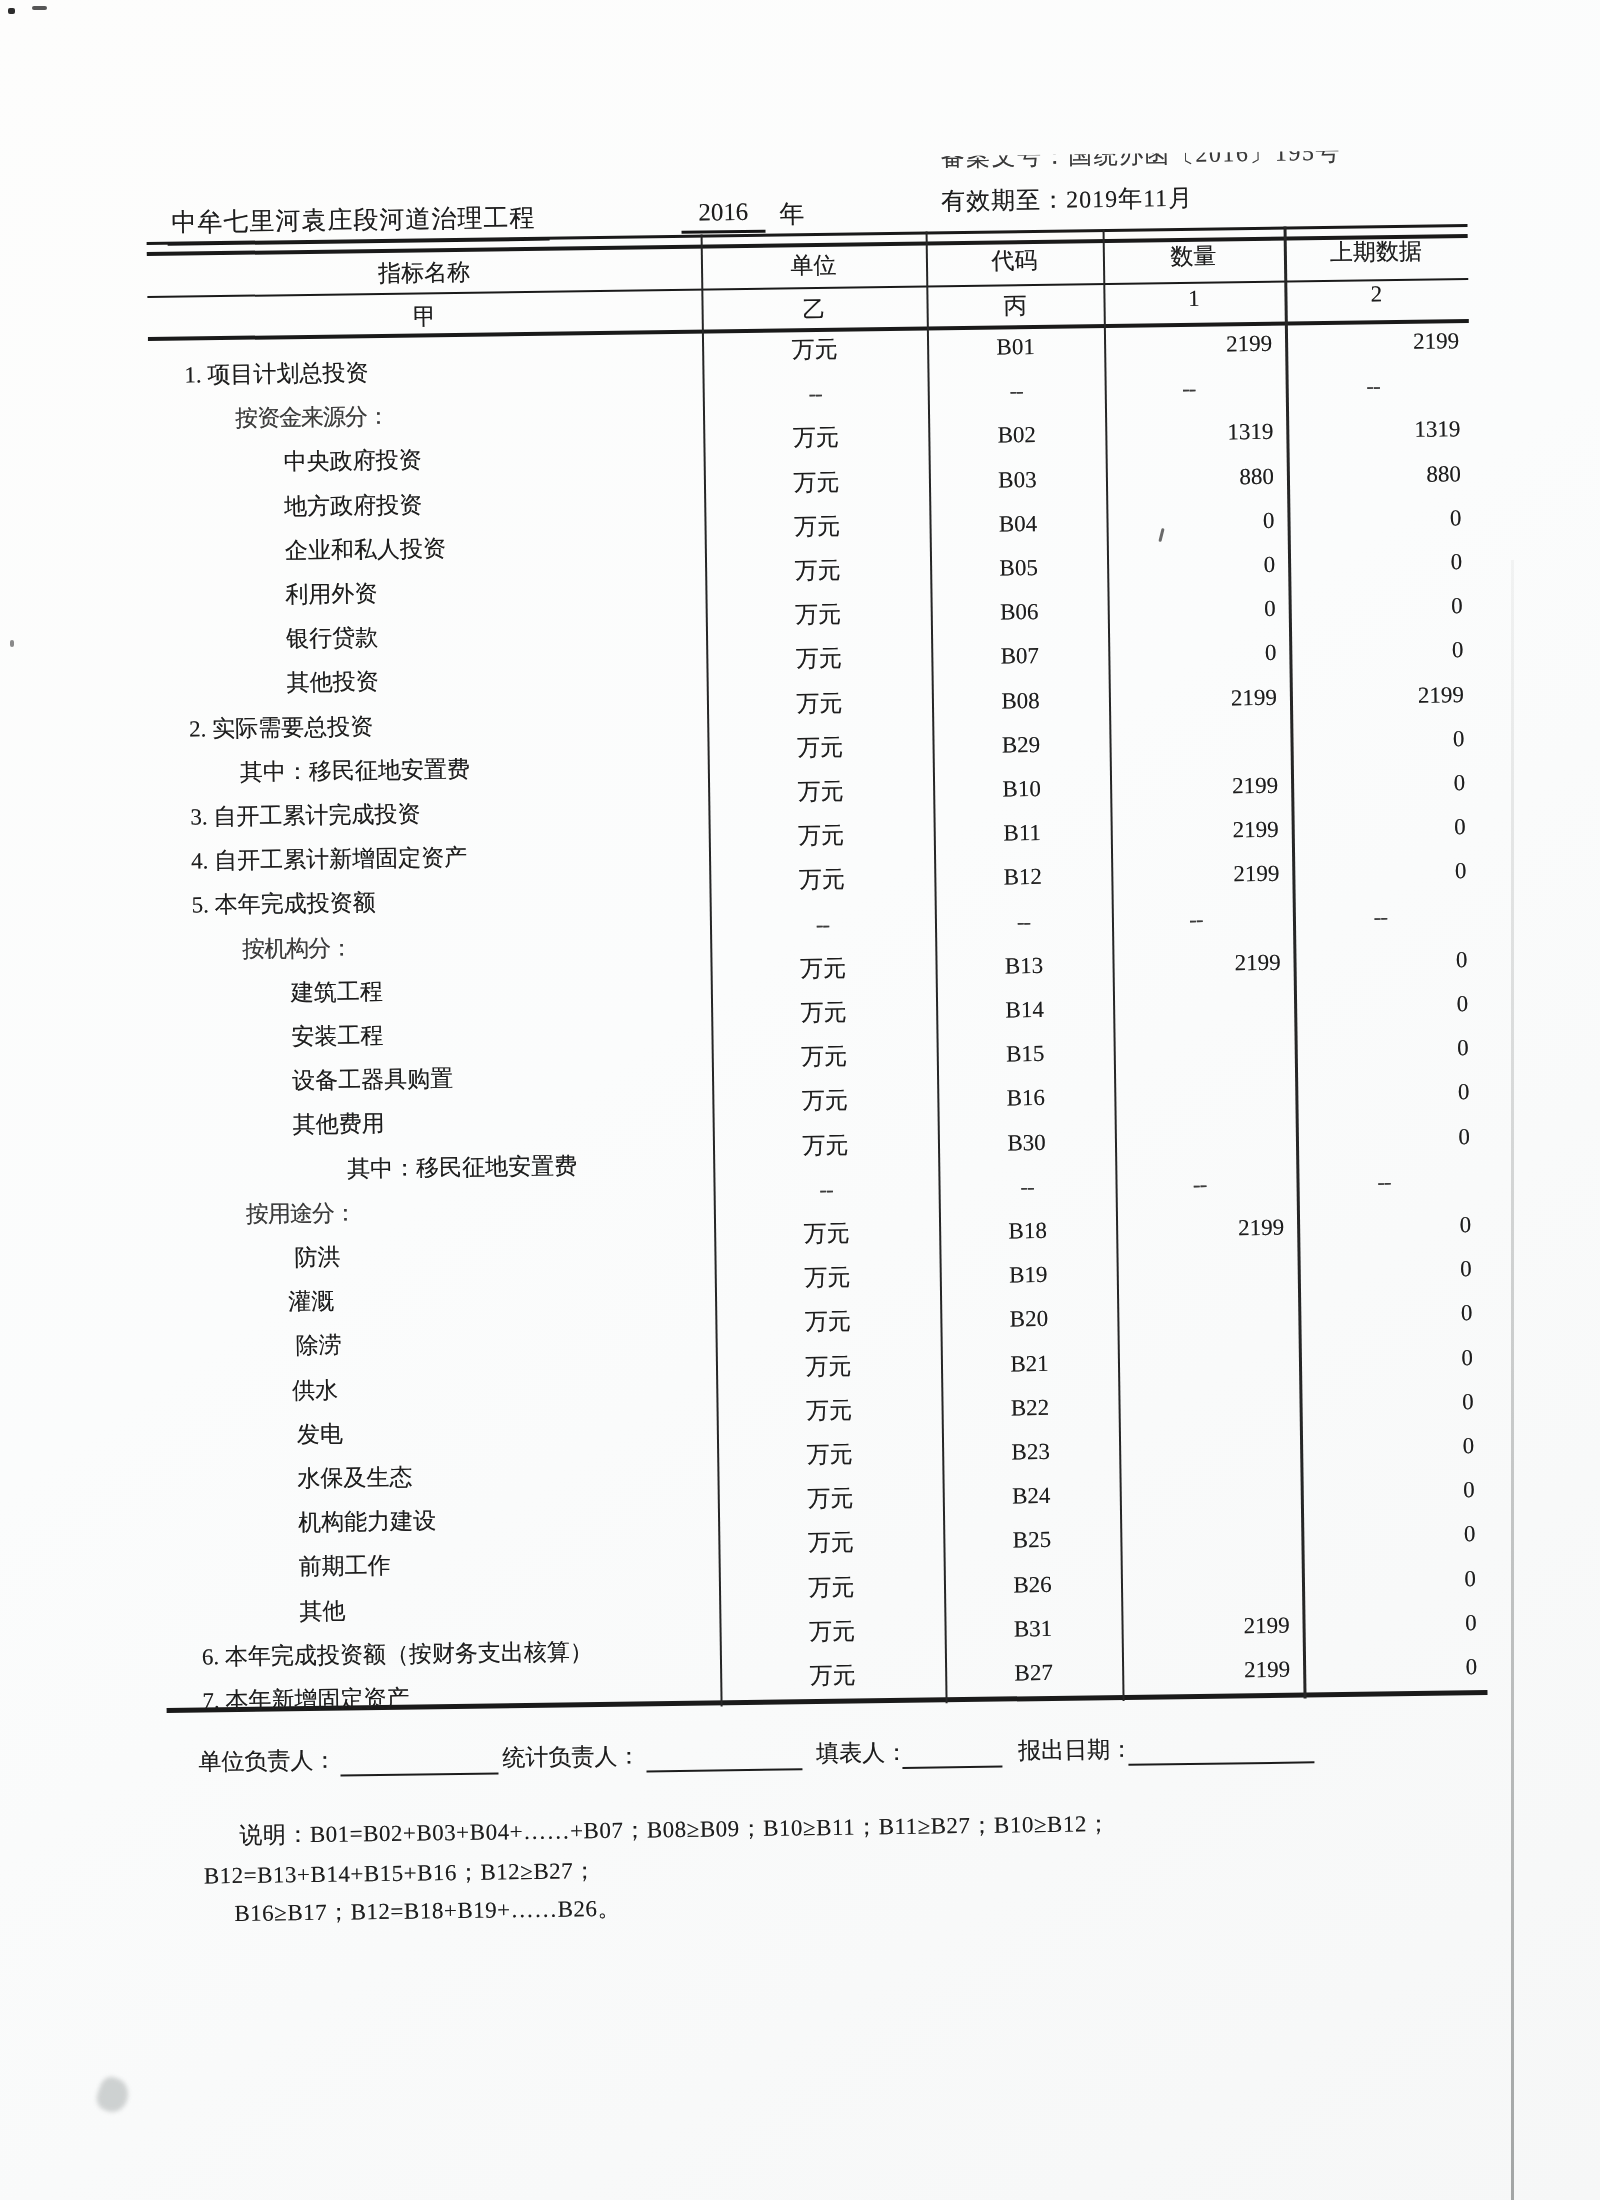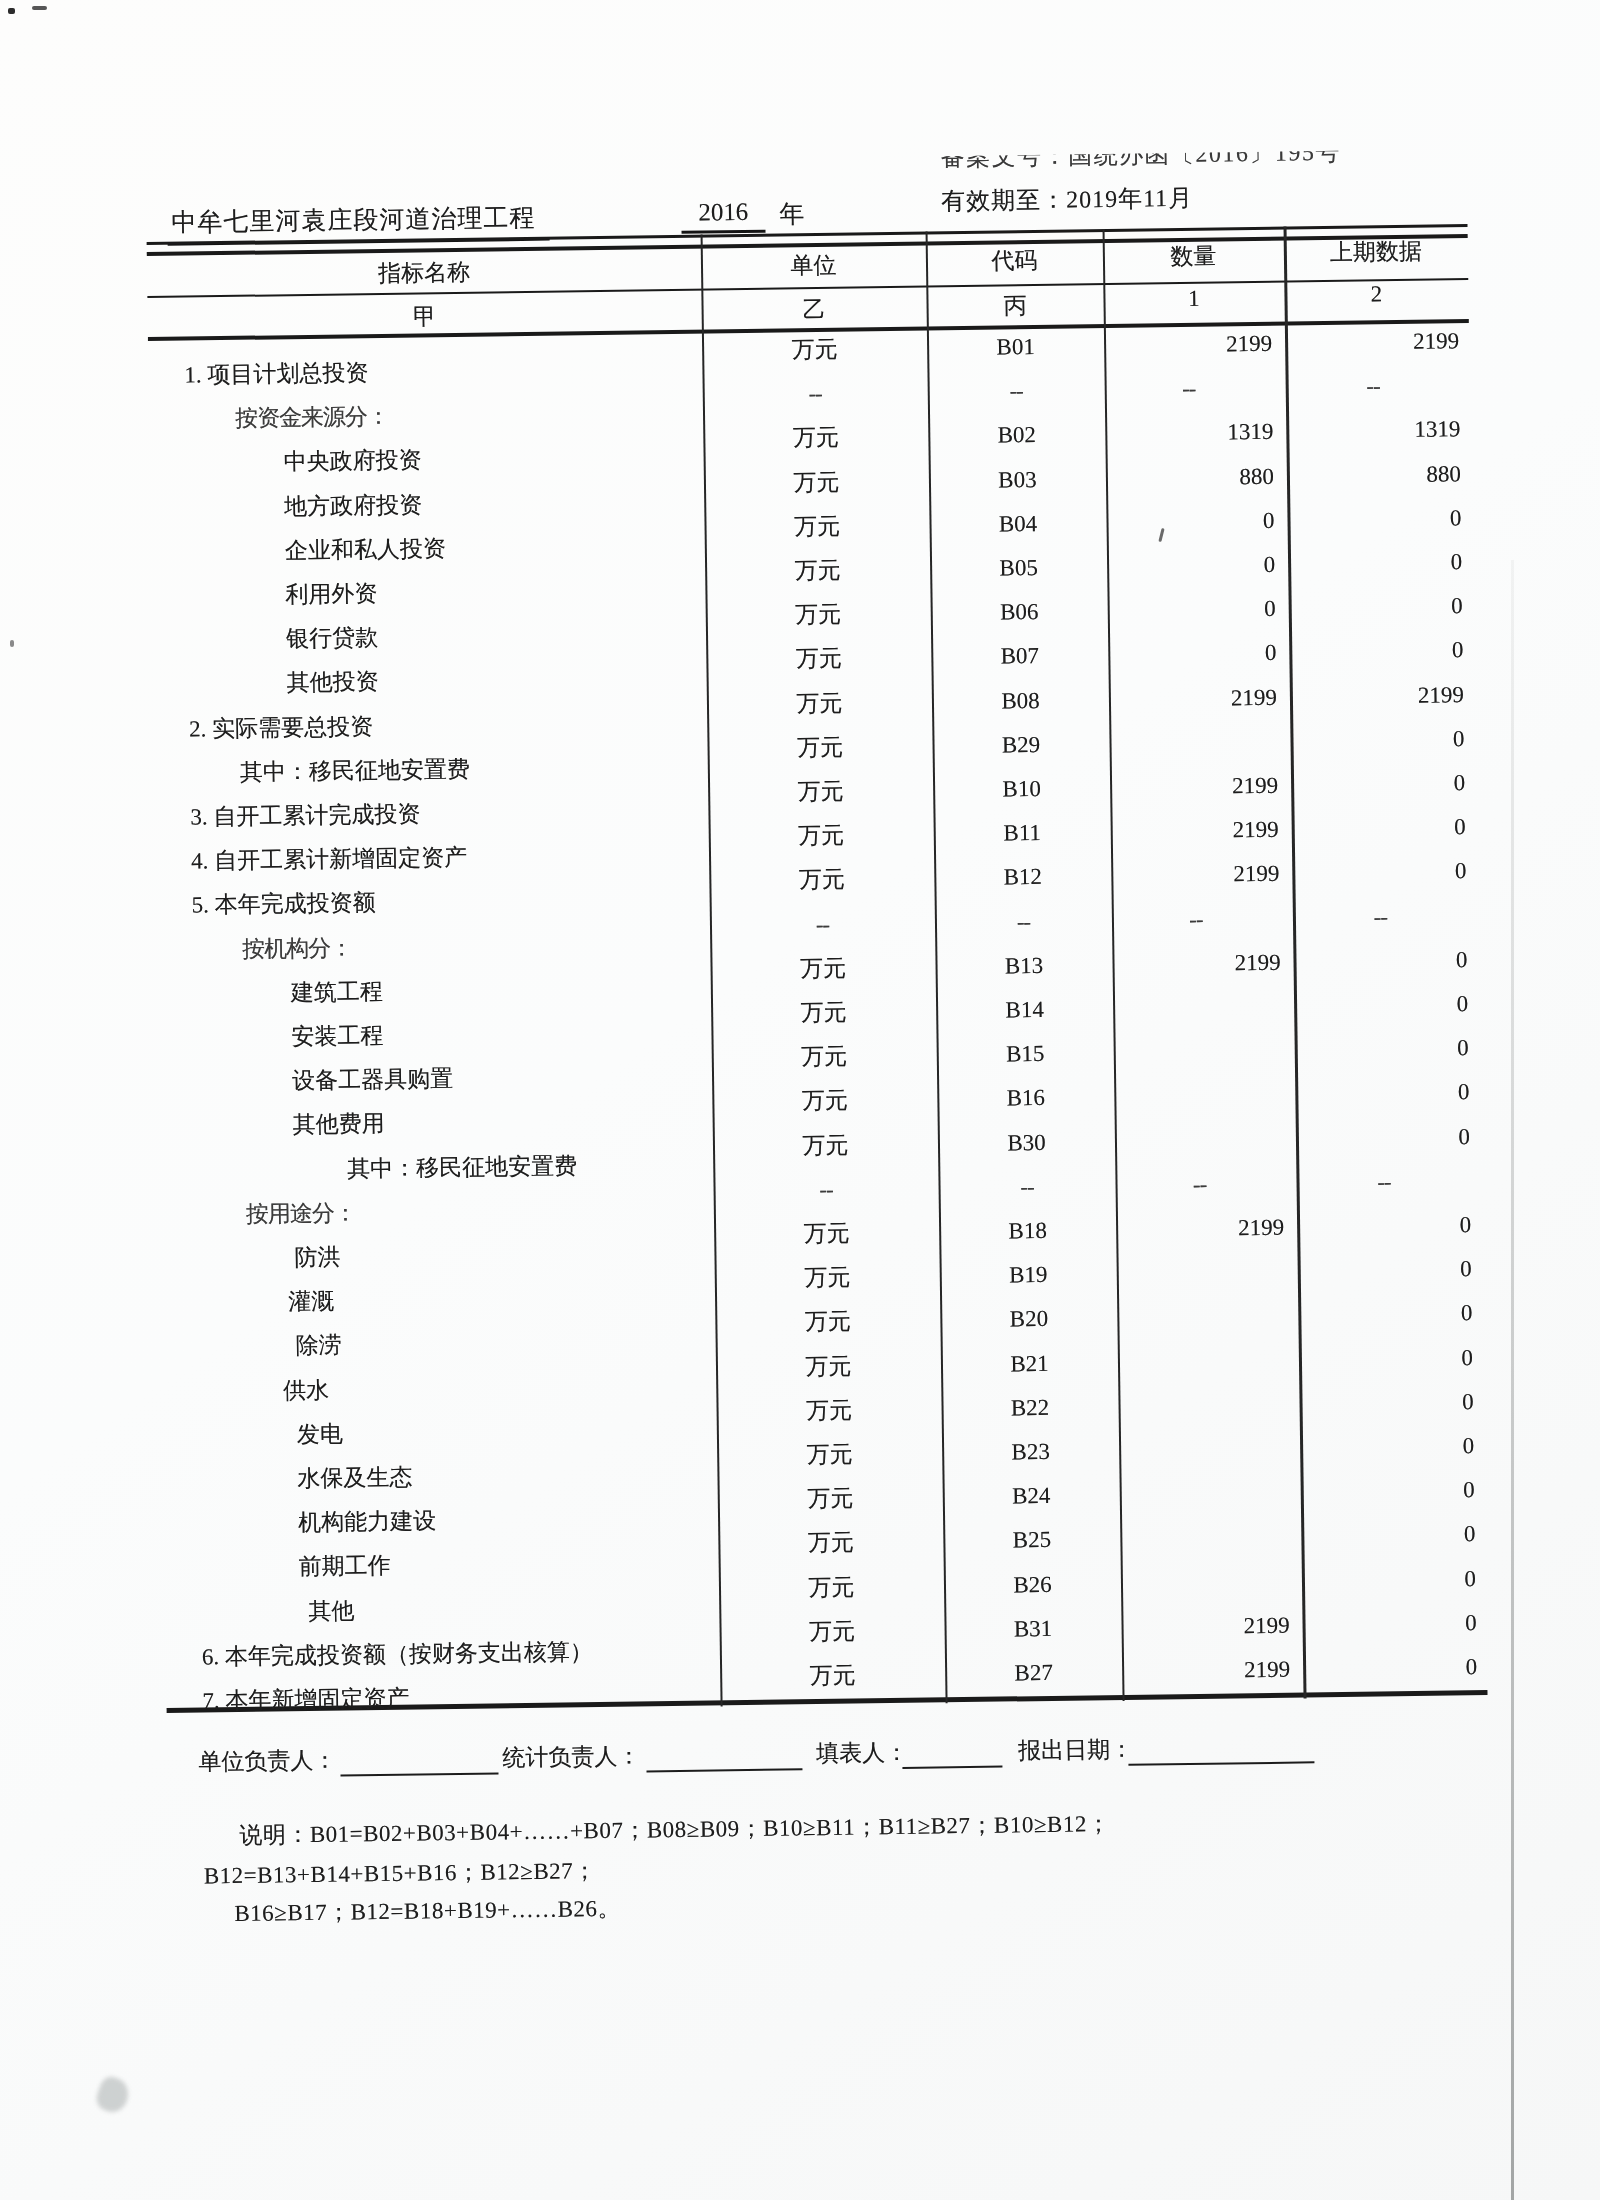--- a/index.html
+++ b/index.html
@@ -235,21 +235,21 @@
     <div class="cell c-prev">0</div>
   </div>
       <div class="trow" style="top: 1302.4px;">
     <div class="txt cell c-label" style="left: 134px;">除涝</div>
     <div class="cell c-unit">万元</div>
     <div class="cell c-code">B20</div>
     <div class="cell c-qty"></div>
     <div class="cell c-prev">0</div>
   </div>
       <div class="trow" style="top: 1346.6px;">
-    <div class="txt cell c-label" style="left: 121px; text-align: center;">供水</div>
+    <div class="txt cell c-label" style="left: 130px; text-align: center;">供水</div>
     <div class="cell c-unit">万元</div>
     <div class="cell c-code">B21</div>
     <div class="cell c-qty"></div>
     <div class="cell c-prev">0</div>
   </div>
       <div class="trow" style="top: 1390.8px;">
     <div class="txt cell c-label" style="left: 134px;">发电</div>
     <div class="cell c-unit">万元</div>
     <div class="cell c-code">B22</div>
     <div class="cell c-qty"></div>
@@ -270,21 +270,21 @@
     <div class="cell c-prev">0</div>
   </div>
       <div class="trow" style="top: 1523.4px;">
     <div class="txt cell c-label" style="left: 134px;">前期工作</div>
     <div class="cell c-unit">万元</div>
     <div class="cell c-code">B25</div>
     <div class="cell c-qty"></div>
     <div class="cell c-prev">0</div>
   </div>
       <div class="trow" style="top: 1567.6px;">
-    <div class="txt cell c-label" style="left: 143px;">其他</div>
+    <div class="txt cell c-label" style="left: 134px;">其他</div>
     <div class="cell c-unit">万元</div>
     <div class="cell c-code">B26</div>
     <div class="cell c-qty"></div>
     <div class="cell c-prev">0</div>
   </div>
       <div class="trow" style="top: 1611.8px;">
     <div class="txt cell c-label" style="left: 36px;">6. 本年完成投资额（按财务支出核算）</div>
     <div class="cell c-unit">万元</div>
     <div class="cell c-code">B31</div>
     <div class="cell c-qty">2199</div>

